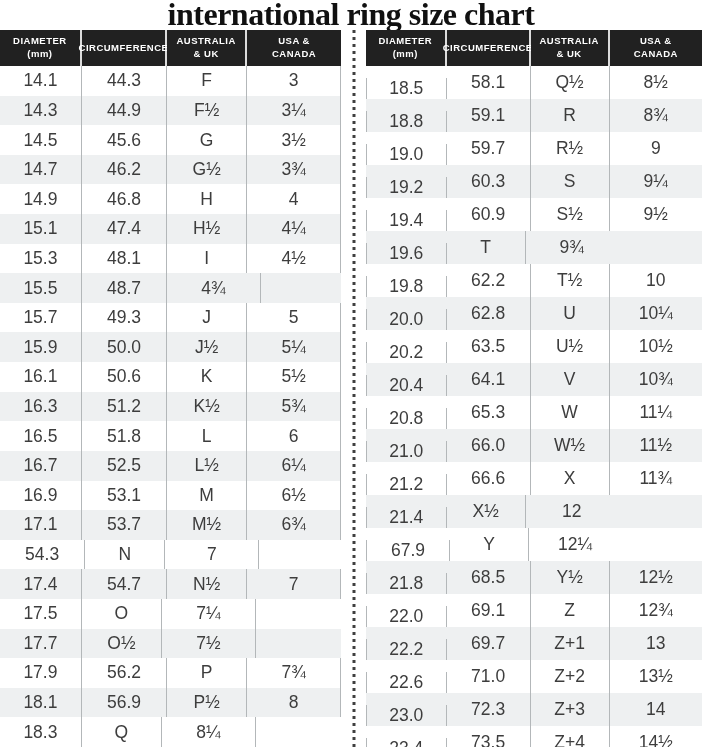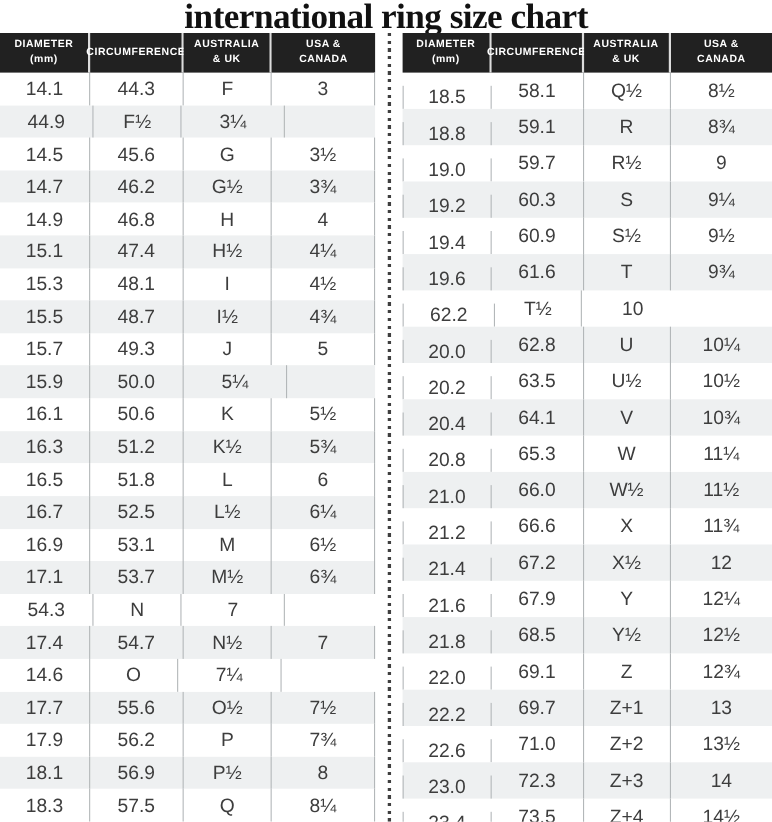--- a/index.html
+++ b/index.html
@@ -91,20 +91,21 @@
 CANADA</div>
       </div>
       <div class="tbody">
           <div class="trow">
             <div class="tcell col-1">14.1</div>
             <div class="tcell col-2">44.3</div>
             <div class="tcell col-3">F</div>
             <div class="tcell col-4">3</div>
           </div>
           <div class="trow">
+            <div class="tcell col-1">14.3</div>
             <div class="tcell col-2">44.9</div>
             <div class="tcell col-3">F½</div>
             <div class="tcell col-4">3¼</div>
           </div>
           <div class="trow">
             <div class="tcell col-1">14.5</div>
             <div class="tcell col-2">45.6</div>
             <div class="tcell col-3">G</div>
             <div class="tcell col-4">3½</div>
           </div>
@@ -128,32 +129,32 @@
           </div>
           <div class="trow">
             <div class="tcell col-1">15.3</div>
             <div class="tcell col-2">48.1</div>
             <div class="tcell col-3">I</div>
             <div class="tcell col-4">4½</div>
           </div>
           <div class="trow">
             <div class="tcell col-1">15.5</div>
             <div class="tcell col-2">48.7</div>
-            <div class="tcell col-3">I½</div>
             <div class="tcell col-4">4¾</div>
           </div>
           <div class="trow">
             <div class="tcell col-1">15.7</div>
             <div class="tcell col-2">49.3</div>
             <div class="tcell col-3">J</div>
             <div class="tcell col-4">5</div>
           </div>
           <div class="trow">
             <div class="tcell col-1">15.9</div>
             <div class="tcell col-2">50.0</div>
+            <div class="tcell col-3">J½</div>
             <div class="tcell col-4">5¼</div>
           </div>
           <div class="trow">
             <div class="tcell col-1">16.1</div>
             <div class="tcell col-2">50.6</div>
             <div class="tcell col-3">K</div>
             <div class="tcell col-4">5½</div>
           </div>
           <div class="trow">
             <div class="tcell col-1">16.3</div>
@@ -190,45 +191,43 @@
             <div class="tcell col-3">N</div>
             <div class="tcell col-4">7</div>
           </div>
           <div class="trow">
             <div class="tcell col-1">17.4</div>
             <div class="tcell col-2">54.7</div>
             <div class="tcell col-3">N½</div>
             <div class="tcell col-4">7</div>
           </div>
           <div class="trow">
-            <div class="tcell col-1">14.6</div>
+            <div class="tcell col-1">17.5</div>
             <div class="tcell col-3">O</div>
             <div class="tcell col-4">7¼</div>
           </div>
           <div class="trow">
             <div class="tcell col-1">17.7</div>
-            <div class="tcell col-2">55.6</div>
             <div class="tcell col-3">O½</div>
             <div class="tcell col-4">7½</div>
           </div>
           <div class="trow">
             <div class="tcell col-1">17.9</div>
             <div class="tcell col-2">56.2</div>
             <div class="tcell col-3">P</div>
             <div class="tcell col-4">7¾</div>
           </div>
           <div class="trow">
             <div class="tcell col-1">18.1</div>
             <div class="tcell col-2">56.9</div>
             <div class="tcell col-3">P½</div>
             <div class="tcell col-4">8</div>
           </div>
           <div class="trow">
             <div class="tcell col-1">18.3</div>
-            <div class="tcell col-2">57.5</div>
             <div class="tcell col-3">Q</div>
             <div class="tcell col-4">8¼</div>
           </div>
         </div>
     </div>
 
     <div class="divider-col"></div>
 
     <div class="ring-table right">
       <div class="thead">
@@ -266,25 +265,25 @@
             <div class="tcell col-4">9¼</div>
           </div>
           <div class="trow">
             <div class="tcell col-1">19.4</div>
             <div class="tcell col-2">60.9</div>
             <div class="tcell col-3">S½</div>
             <div class="tcell col-4">9½</div>
           </div>
           <div class="trow">
             <div class="tcell col-1">19.6</div>
-            <div class="tcell col-2">61.6</div>
             <div class="tcell col-3">T</div>
             <div class="tcell col-4">9¾</div>
           </div>
           <div class="trow">
+            <div class="tcell col-1">19.8</div>
             <div class="tcell col-2">62.2</div>
             <div class="tcell col-3">T½</div>
             <div class="tcell col-4">10</div>
           </div>
           <div class="trow">
             <div class="tcell col-1">20.0</div>
             <div class="tcell col-2">62.8</div>
             <div class="tcell col-3">U</div>
             <div class="tcell col-4">10¼</div>
           </div>
@@ -313,26 +312,24 @@
             <div class="tcell col-4">11½</div>
           </div>
           <div class="trow">
             <div class="tcell col-1">21.2</div>
             <div class="tcell col-2">66.6</div>
             <div class="tcell col-3">X</div>
             <div class="tcell col-4">11¾</div>
           </div>
           <div class="trow">
             <div class="tcell col-1">21.4</div>
-            <div class="tcell col-2">67.2</div>
             <div class="tcell col-3">X½</div>
             <div class="tcell col-4">12</div>
           </div>
           <div class="trow">
-            <div class="tcell col-1">21.6</div>
             <div class="tcell col-2">67.9</div>
             <div class="tcell col-3">Y</div>
             <div class="tcell col-4">12¼</div>
           </div>
           <div class="trow">
             <div class="tcell col-1">21.8</div>
             <div class="tcell col-2">68.5</div>
             <div class="tcell col-3">Y½</div>
             <div class="tcell col-4">12½</div>
           </div>

